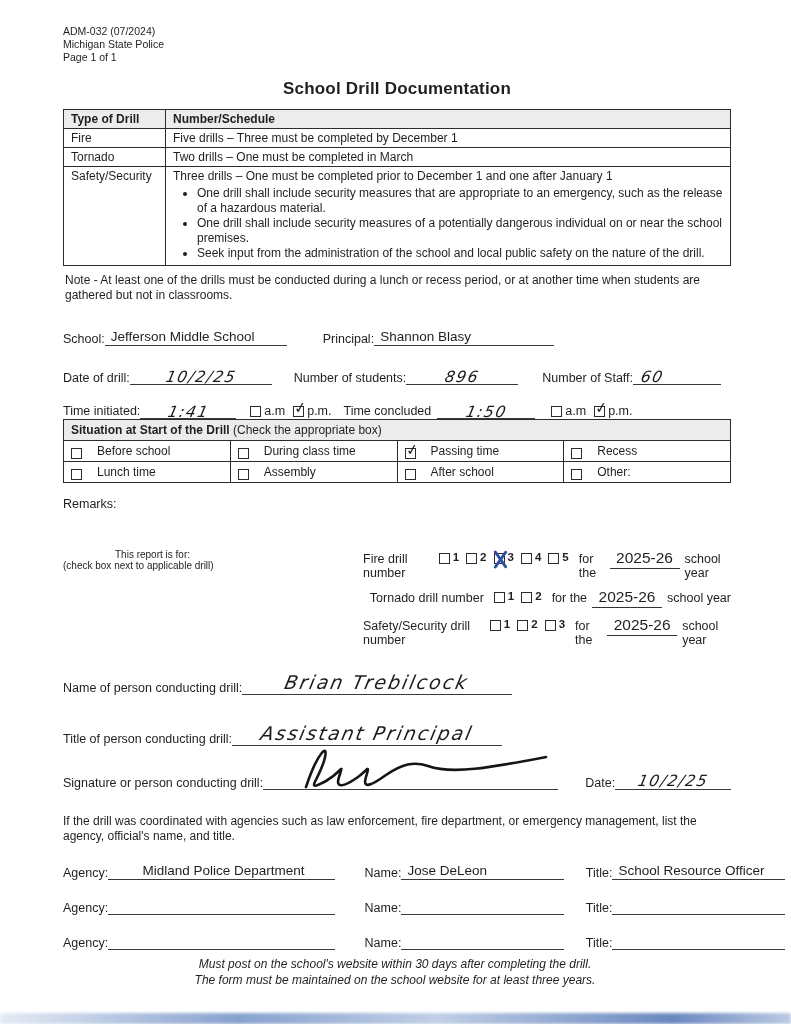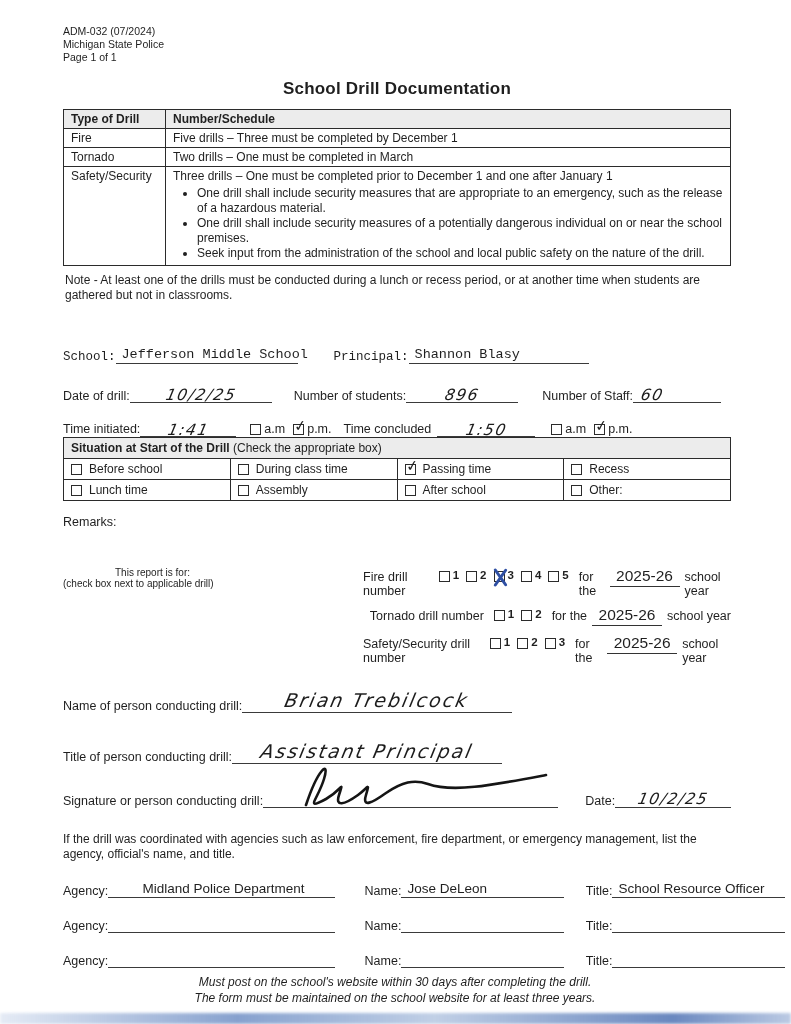--- a/index.html
+++ b/index.html
@@ -39,21 +39,21 @@
     color:#222; transform:rotate(-8deg); font-family:"DejaVu Sans", sans-serif;
   }
   .checkbox.bluex.checked::after { content:""; position:absolute; left:4px; top:-5px; width:2.6px; height:21px; background:#2e4fa3; border-radius:2px; transform:rotate(-35deg); }
   .checkbox.bluex.checked::before { content:""; position:absolute; left:4px; top:-5px; width:2.6px; height:21px; background:#2e4fa3; border-radius:2px; transform:rotate(35deg); }
 
   table.situation { width:100%; border-collapse:collapse; font-size:12px; }
   table.situation th, table.situation td { border:1.6px solid #2b2b2b; padding:3px 7px; text-align:left; }
   table.situation th { background:#ececec; }
   table.situation th .normal { font-weight:normal; }
   table.situation td { width:25%; }
-  .optcell { display:flex; align-items:center; gap:4px; }
+  .optcell { display:flex; align-items:flex-end; gap:12px; }
 
   .remarks { margin-top:14px; font-size:12.5px; }
 
   .report { display:flex; margin-top:38px; }
   .report-left { width:300px; font-size:10px; flex:none; }
   .report-left .l1 { padding-left:52px; }
   .report-left .l2 { }
   .report-right { flex:1; display:flex; flex-direction:column; align-items:flex-end; }
   .rrow { display:flex; align-items:baseline; gap:5px; font-size:12.5px; margin-bottom:8px; }
   .boxes { display:inline-flex; gap:7px; margin:0 5px; align-items:center; }
@@ -114,21 +114,21 @@
             <li>One drill shall include security measures of a potentially dangerous individual on or near the school premises.</li>
             <li>Seek input from the administration of the school and local public safety on the nature of the drill.</li>
           </ul>
         </td>
       </tr>
     </tbody>
       </table>
 
     <div class="note">Note - At least one of the drills must be conducted during a lunch or recess period, or at another time when students are gathered but not in classrooms.</div>
 
-    <div class="fline" style="margin-top:44px;font-family:Liberation Mono, monospace;">
+    <div class="fline" style="margin-top:26px;">
       <span class="lbl">School:</span>
       <span class="ul" style="width:182px;"><span class="typed">Jefferson Middle School</span></span>
       <span class="sp" style="width:36px;"></span>
       <span class="lbl">Principal:</span>
       <span class="ul" style="width:180px;"><span class="typed">Shannon Blasy</span></span>
     </div>
 
     <div class="fline" style="margin-top:22px;">
       <span class="lbl">Date of drill:</span>
       <span class="ul" style="width:142px; text-align:center;"><span class="hand">10/2/25</span></span>

